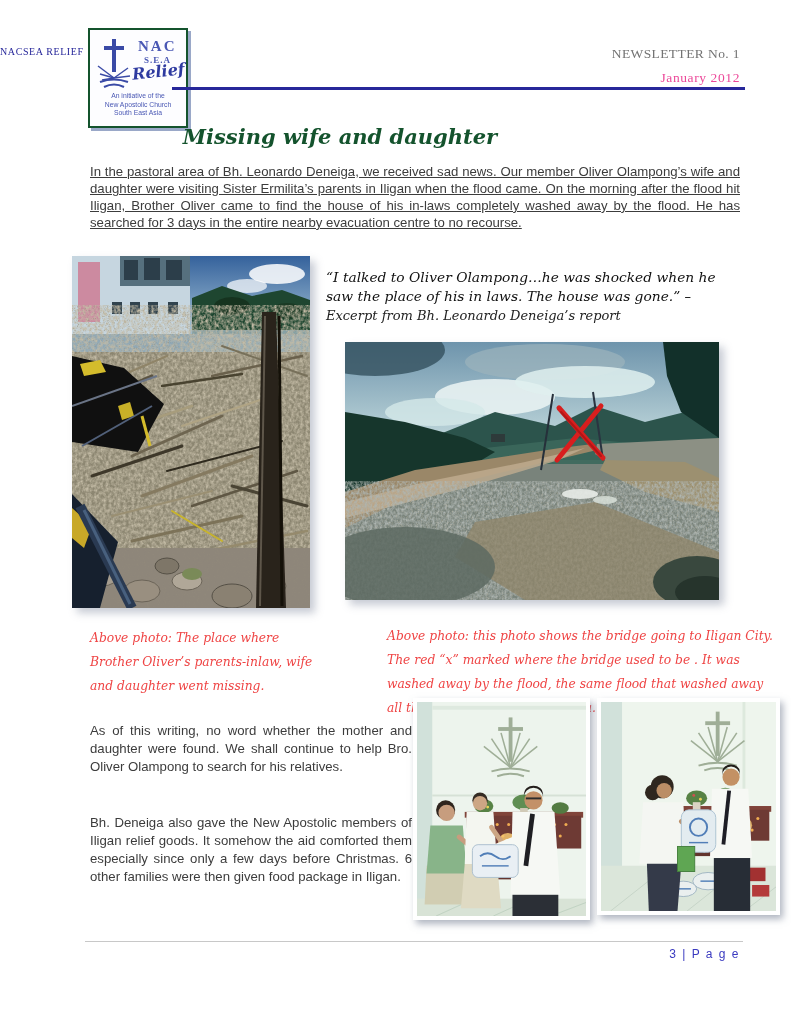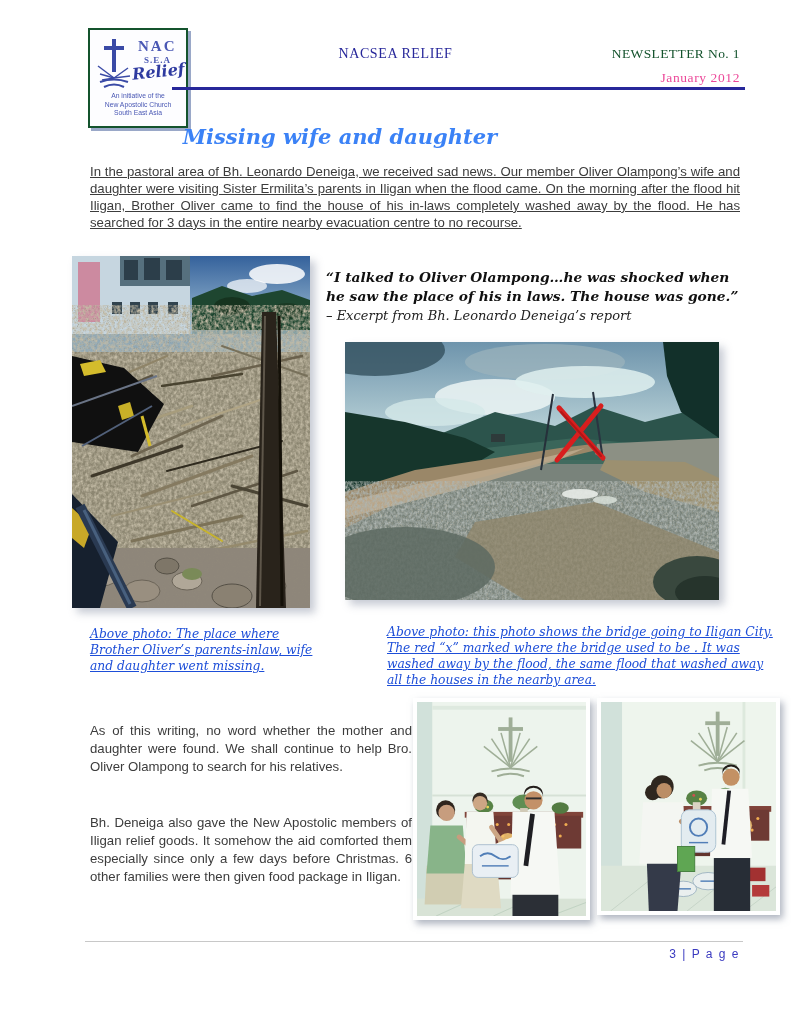--- a/index.html
+++ b/index.html
@@ -12,41 +12,41 @@
   .logo-top{position:absolute;top:6px;left:4px;width:92px;height:52px;}
   .logo-cross{position:absolute;left:2px;top:0;}
   .logo-nac{position:absolute;left:44px;top:2px;font-family:"Liberation Serif",serif;
             font-weight:bold;font-size:15px;letter-spacing:2px;color:#4a58b4;}
   .logo-sea{position:absolute;left:50px;top:19px;font-family:"Liberation Serif",serif;
             font-weight:bold;font-size:9px;letter-spacing:1px;color:#4a58b4;}
   .logo-relief{position:absolute;left:38px;top:26px;font-family:"DejaVu Serif",serif;
             font-style:italic;font-weight:bold;font-size:16px;color:#2e3aa0;transform:rotate(-6deg);}
   .logo-sub{position:absolute;left:0;top:62px;width:96px;text-align:center;
             font-size:6.8px;line-height:8.6px;color:#4a58b4;}
-  .hdr-center{position:absolute;top:46px;left:0;width:100%;text-align:center;
-            font-family:"Liberation Serif",serif;font-size:14px;letter-spacing:.6px;color:#27279a;}
+  .hdr-center{position:absolute;top:46px;left:0;width:100%;
+            font-family:"Liberation Serif",serif;font-size:10px;letter-spacing:.6px;color:#27279a;}
   .hdr-right{position:absolute;top:46px;right:51px;font-family:"Liberation Serif",serif;
-            font-size:13.5px;letter-spacing:.4px;color:#14532d;}
+            font-size:13.5px;letter-spacing:.4px;color:#737373;}
   .hdr-date{position:absolute;top:70px;right:51px;font-family:"Liberation Serif",serif;
             font-size:13.5px;letter-spacing:.6px;color:#ec4899;}
   .hdr-rule{position:absolute;top:87px;left:172px;right:46px;height:3px;background:#27279a;}
 
   
   .article-title{position:absolute;top:124px;left:120px;width:440px;margin:0;text-align:center;
             font-family:"DejaVu Serif",serif;font-style:italic;font-weight:bold;
-            font-size:21px;color:#3b82f6;}
+            font-size:21px;color:#14532d;}
   .intro{position:absolute;top:164px;left:90px;width:650px;margin:0;
             font-size:13.2px;line-height:16.9px;text-align:justify;text-decoration:underline;}
   .quote{position:absolute;top:268px;left:326px;width:414px;margin:0;
             font-family:"DejaVu Serif",serif;font-style:italic;font-size:13.8px;
             line-height:19px;color:#101010;}
-  .quote .q{font-weight:bold;}
+  .quote .q{font-weight:normal;}
   .quote .attr{font-weight:normal;font-size:13px;color:#222;}
   .caption{position:absolute;margin:0;font-family:"DejaVu Serif",serif;font-style:italic;
-            font-size:12.3px;line-height:16px;color:#1d4ed8;text-decoration:underline;}
+            font-size:12.3px;line-height:24px;color:#ef4444;}
   .caption-left{top:626px;left:90px;width:238px;}
   .caption-right{top:624px;left:350px;width:390px;margin-left:37px;}
   .bodypara{position:absolute;left:90px;width:322px;margin:0;font-size:13.2px;
             line-height:18px;text-align:justify;}
   .para2{top:722px;}
   .para3{top:814px;}
 
   
   .fig{position:absolute;margin:0;padding:0;}
   .fig svg{display:block;width:100%;height:100%;}

